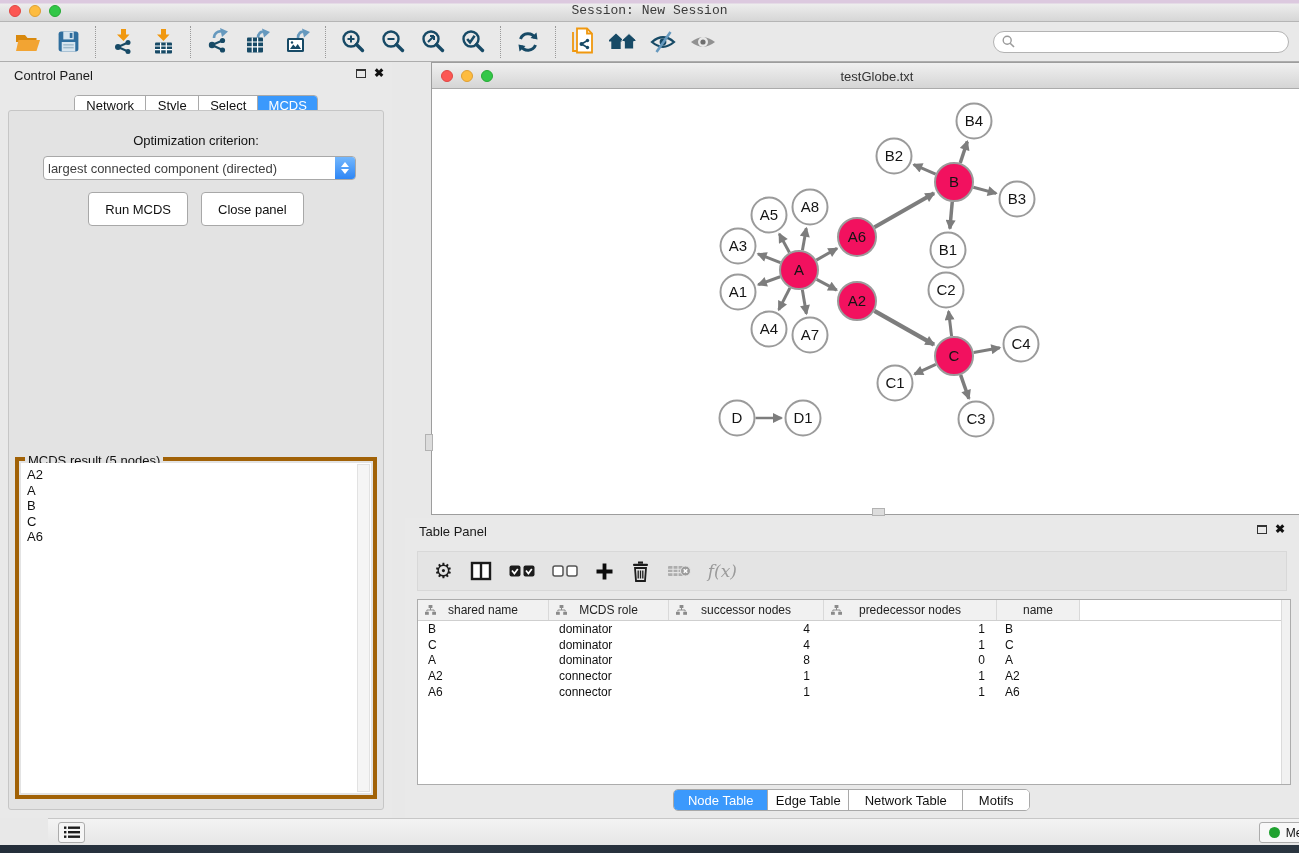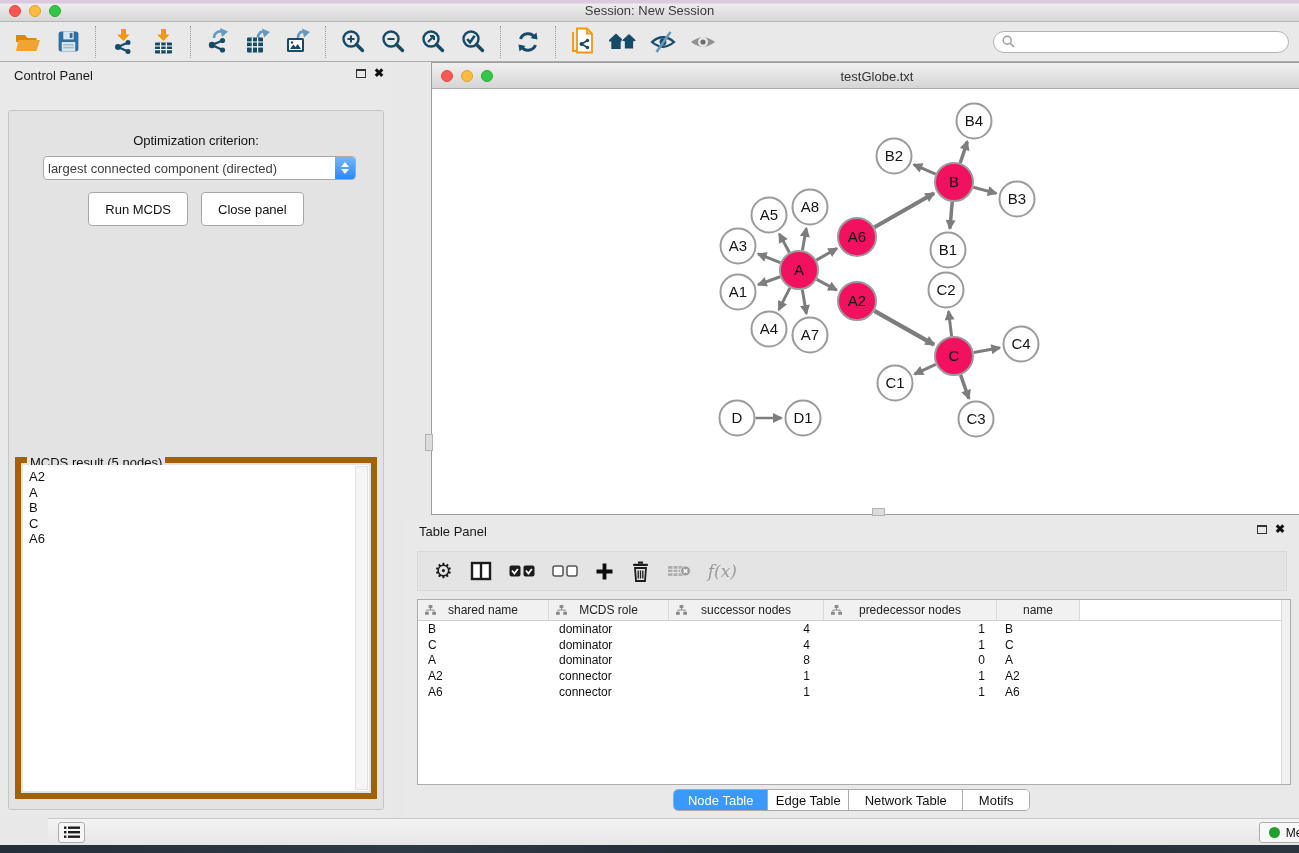--- a/index.html
+++ b/index.html
@@ -4,21 +4,21 @@
 <style>
   * { margin:0; padding:0; box-sizing:border-box; }
   html,body { width:1299px; height:853px; }
   body { font-family:"Liberation Sans", sans-serif; background:#E8E8E8; position:relative; overflow:hidden; }
   .app { position:absolute; inset:0; width:1299px; height:853px; background:#E8E8E8; }
 
   
   .titlebar { position:absolute; left:0; top:0; width:100%; height:22px;
     background:linear-gradient(#DCC9DF 0px,#DCC9DF 3px,#EDEDED 4px,#D6D6D6 100%);
     border-bottom:1px solid #B5B5B5; }
-  .titlebar .title { position:absolute; left:0; right:0; top:3px; text-align:center; font-size:13px; color:#3a3a3a; }
+  .titlebar .title { position:absolute; left:0; right:0; top:3px; text-align:center; font-size:13px; color:#3a3a3a;font-family:Liberation Mono, monospace; }
   .lights { position:absolute; left:9px; top:5px; display:flex; gap:8px; }
   .light { width:12px; height:12px; border-radius:50%; }
   .light.red { background:#FC5753; border:1px solid #DF4744; }
   .light.yellow { background:#FDBC40; border:1px solid #DE9F34; }
   .light.green { background:#33C748; border:1px solid #27AA35; }
 
   
   .toolbar { position:absolute; left:0; top:22px; width:100%; height:40px; background:#E9E9E9;
     border-bottom:1px solid #ADADAD; display:flex; align-items:center; padding-left:8px; }
   .tbtn { width:40px; height:34px; display:flex; align-items:center; justify-content:center; flex:0 0 auto; }
@@ -49,21 +49,21 @@
     border:1px solid #A8A8A8; border-radius:4px; display:flex; align-items:center; }
   .dropdown .dval { flex:1; font-size:13px; color:#404040; padding-left:4px; white-space:nowrap; overflow:hidden; }
   .stepper { width:20px; height:22px; border-radius:0 3px 3px 0; background:linear-gradient(#73B7FD,#2E86F5);
     display:flex; flex-direction:column; align-items:center; justify-content:center; gap:2px; }
   .tri-up { width:0; height:0; border-left:4px solid transparent; border-right:4px solid transparent; border-bottom:5px solid #fff; }
   .tri-dn { width:0; height:0; border-left:4px solid transparent; border-right:4px solid transparent; border-top:5px solid #fff; }
   .btnrow { position:absolute; left:0; right:0; top:81px; display:flex; justify-content:center; gap:13px; }
   .pbtn { height:34px; background:#fff; border:1px solid #A8A8A8; border-radius:4px; font-size:13px;
     color:#111; display:flex; align-items:center; justify-content:center; padding:0 16px; }
 
-  .resultbox { position:absolute; left:6px; right:6px; top:346px; bottom:10px; border:6px solid #a16207;padding-left:19px; }
+  .resultbox { position:absolute; left:6px; right:6px; top:346px; bottom:10px; border:4px solid #a16207;padding-left:19px; }
   .resultbox .legend { position:absolute; top:-8px; left:6px; background:#E3E3E3; padding:0 3px; font-size:13px; color:#111; }
   .resultlist { position:absolute; inset:2px; background:#fff; padding:4px 6px; font-size:13px; color:#111; line-height:15.6px; }
   .resultscroll { position:absolute; top:3px; bottom:3px; right:3px; width:13px; background:#F5F5F5; border:1px solid #E2E2E2; }
 
   
   .netwin { position:absolute; left:405px; top:62px; width:892px; height:453px; background:#fff;
     border:1px solid #9D9D9D;margin-left:26px; }
   .netwin .ntitle { position:relative; height:26px; background:linear-gradient(#F0F0F0,#D5D5D5); border-bottom:1px solid #ABABAB; }
   .netwin .ntitle .title { position:absolute; left:0; right:0; top:6px; text-align:center; font-size:13px; color:#333; }
   .netwin .lights { top:7px; }
@@ -277,20 +277,26 @@
 
   <div class="control-panel">
     <div class="panel-head">
       <div class="ptitle">Control Panel</div>
       <div class="panel-icons">
         <div class="float-ico"></div>
         <div class="close-ico">✖</div>
       </div>
     </div>
 
+    <div class="segtabs ctabs" id="ctrl-tabs">
+        <div class="seg" style="width: 72px;">Network</div>
+        <div class="seg" style="width: 53px;">Style</div>
+        <div class="seg" style="width: 60px;">Select</div>
+        <div class="seg sel" style="width: 59px;">MCDS</div>
+      </div>
 
     <div class="cp-content">
       <div class="opt-label">Optimization criterion:</div>
 
       <div class="dropdown">
         <div class="dval">largest connected component (directed)</div>
         <div class="stepper">
           <div class="tri-up"></div>
             <div class="tri-dn"></div>
         </div>

